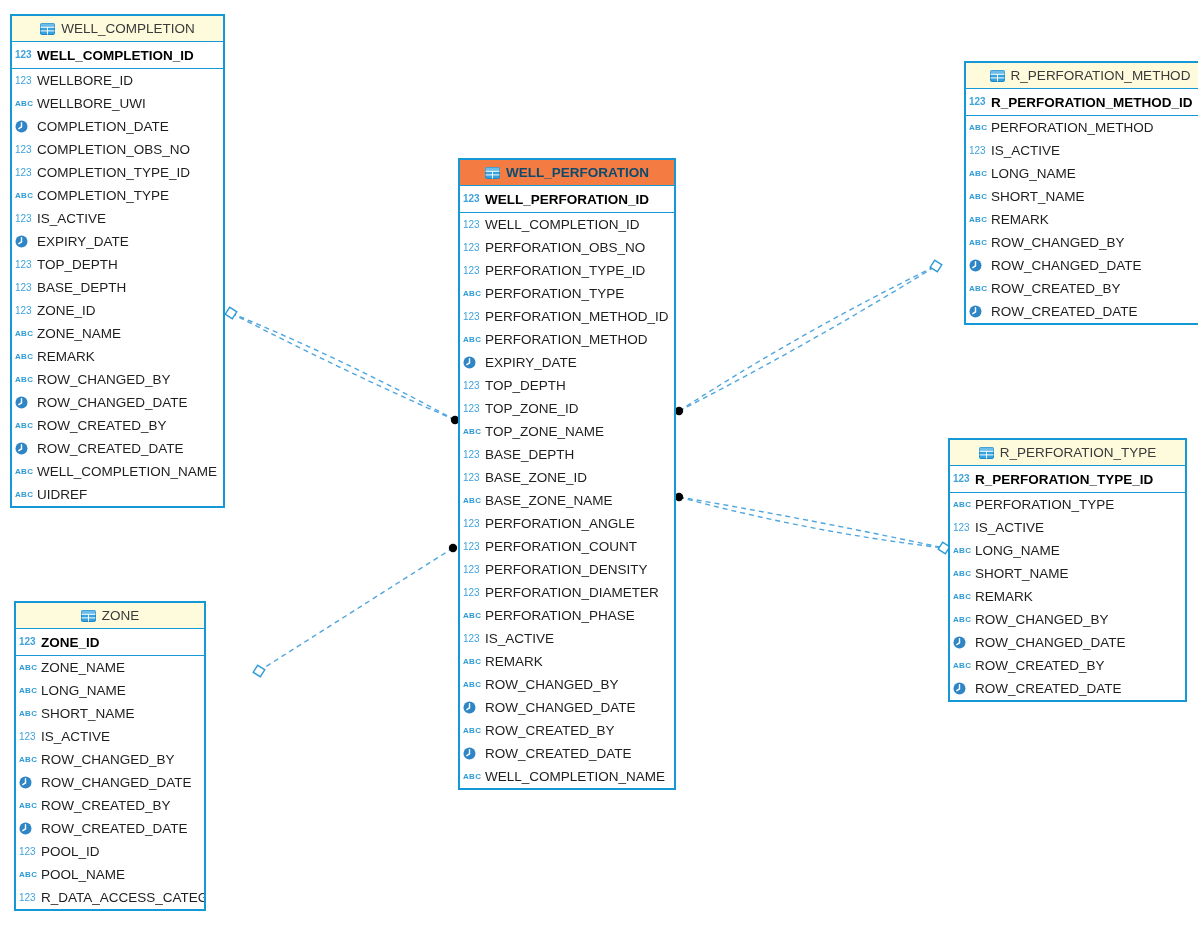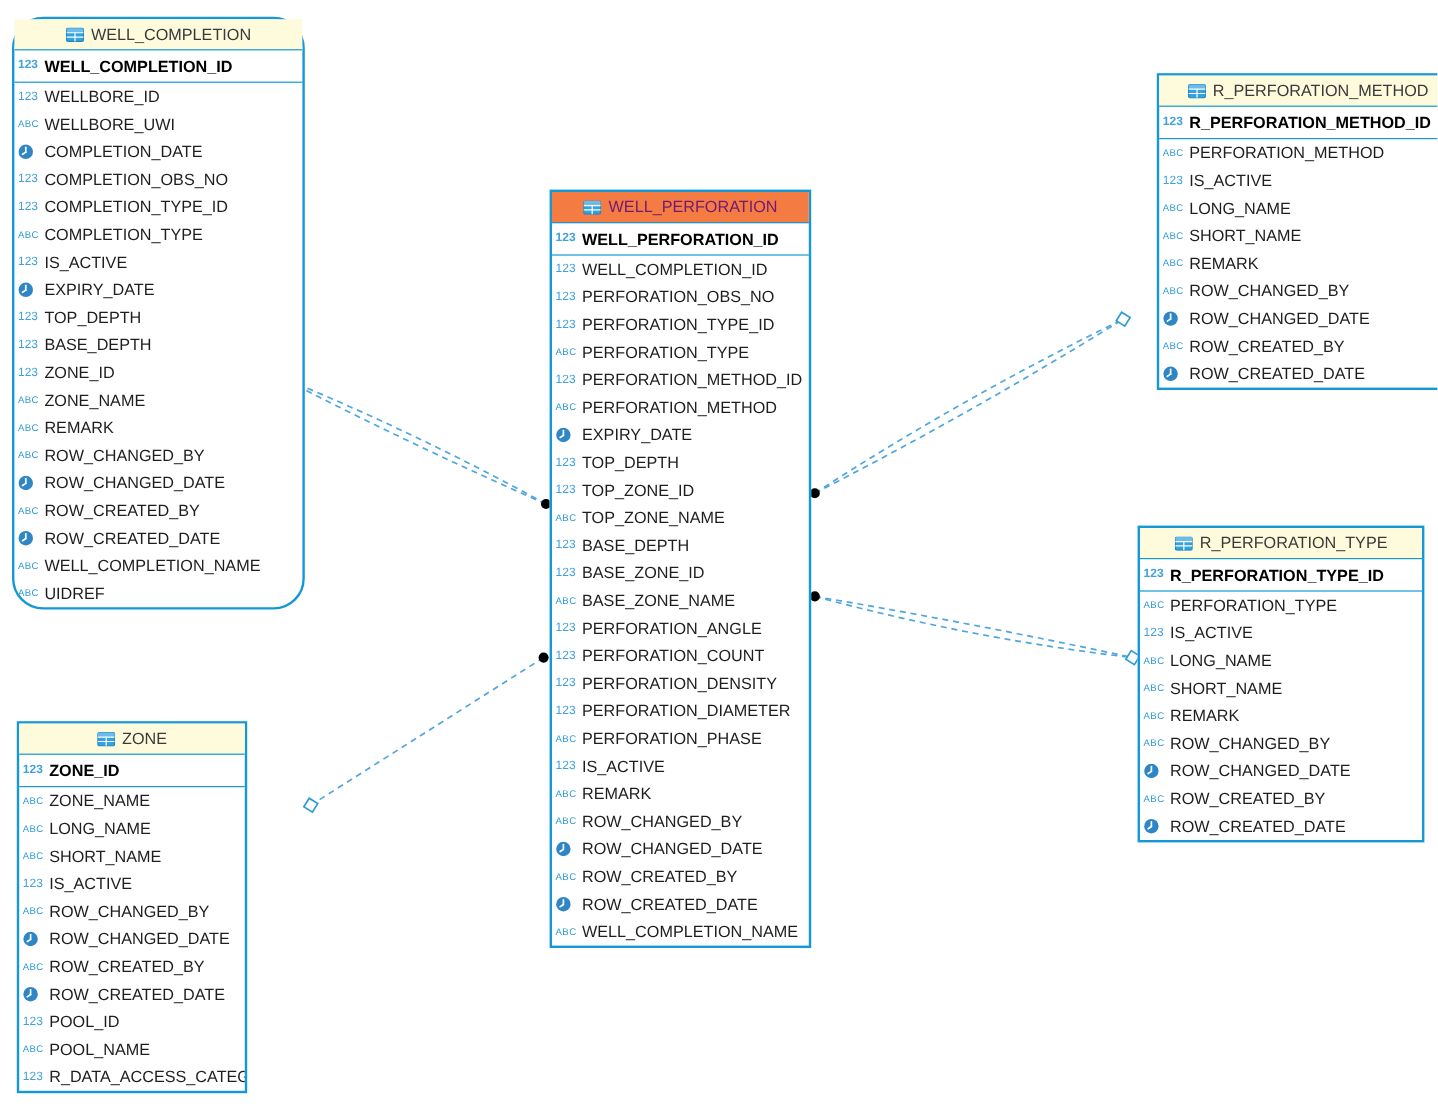--- a/index.html
+++ b/index.html
@@ -25,37 +25,37 @@
     border:2px solid var(--border);
   }
   .table-header{
     height:25px;
     display:flex;align-items:center;justify-content:center;gap:6px;
     background:#FDFBDC;
     border-bottom:1px solid var(--border);
     font-size:13.5px;color:#3a3a3a;
     white-space:nowrap;
   }
-  .table-header.accent{background:#F47C43;color:#701a75;}
+  .table-header.accent{background:#F47C43;color:#0c4a6e;font-weight:bold;}
   .pk-section{border-bottom:1.5px solid var(--border);}
   .row{
     height:23px;
     display:flex;align-items:center;
     padding:0 6px 0 3px;
     font-size:13.5px;color:#1e1e1e;
     white-space:nowrap;
     overflow:hidden;
   }
   .pk-section .row{height:26px;font-weight:bold;color:#000;}
   .icon-cell{
     width:22px;flex:0 0 22px;
     display:flex;align-items:center;justify-content:flex-start;
   }
   .num-icon{font-size:10px;color:var(--num-blue);line-height:1;}
-  .abc-icon{font-size:8px;font-weight:normal;color:var(--icon-blue);letter-spacing:.3px;line-height:1;}
+  .abc-icon{font-size:8px;font-weight:bold;color:var(--icon-blue);letter-spacing:.3px;line-height:1;}
   .table-title{overflow:hidden;text-overflow:ellipsis;}
 </style>
 </head>
 <body>
 
 <div id="canvas" style="width: 1198px; height: 925px; background: rgb(255, 255, 255);">
   <svg id="rel-layer" width="1198" height="925" viewBox="0 0 1198 925">
       <g>
         <path d="M455,420 Q341.27588868174695,370.1093545354082 231,313" fill="none" stroke="#4FA6DD" stroke-width="1.4" stroke-dasharray="5,4"></path>
         <path d="M455,420 Q346.0171948069428,360.18362956303565 231,313" fill="none" stroke="#4FA6DD" stroke-width="1.4" stroke-dasharray="5,4"></path>
@@ -74,21 +74,21 @@
         <rect x="-4.2" y="-4.2" width="8.4" height="8.4" fill="#ffffff" stroke="#2E9BD6" stroke-width="1.4" transform="translate(936,266) rotate(32)"></rect>
       </g>
       <g>
         <path d="M679,497 Q812.0669544944096,519.5540599800287 944,548" fill="none" stroke="#4FA6DD" stroke-width="1.4" stroke-dasharray="5,4"></path>
         <path d="M679,497 Q809.6101516853014,532.3198000665711 944,548" fill="none" stroke="#4FA6DD" stroke-width="1.4" stroke-dasharray="5,4"></path>
         <circle cx="679" cy="497" r="4.2" fill="#000000"></circle>
         <rect x="-4.2" y="-4.2" width="8.4" height="8.4" fill="#ffffff" stroke="#2E9BD6" stroke-width="1.4" transform="translate(944,548) rotate(32)"></rect>
       </g>
     </svg>
   <div id="tables-layer">
-      <div class="table-card" style="left: 10px; top: 14px; width: 244px; border-radius: 26px;">
+      <div class="table-card" style="left: 10px; top: 14px; width: 215px;">
         <div class="table-header">
           <svg width="15" height="12" viewBox="0 0 15 12">
             <rect x="0.5" y="0.5" width="14" height="11" rx="1.2" fill="#35A3DF" stroke="#1E88C4"></rect>
             <rect x="0.5" y="0.5" width="14" height="3.6" rx="1.2" fill="#6BBCE8"></rect>
             <line x1="0.5" y1="4.3" x2="14.5" y2="4.3" stroke="#fff" stroke-width="1"></line>
             <line x1="0.5" y1="7.9" x2="14.5" y2="7.9" stroke="#fff" stroke-width="1"></line>
             <line x1="7.5" y1="4.3" x2="7.5" y2="11.5" stroke="#fff" stroke-width="1"></line>
           </svg>
           <span class="table-title">WELL_COMPLETION</span>
         </div>

